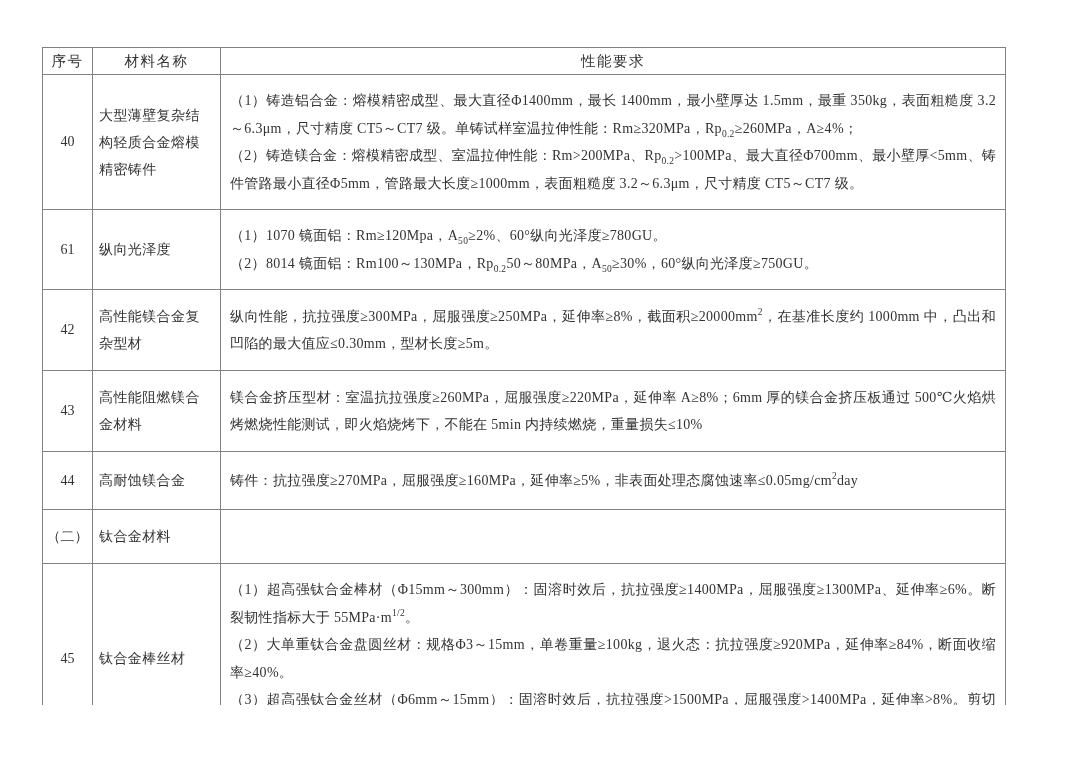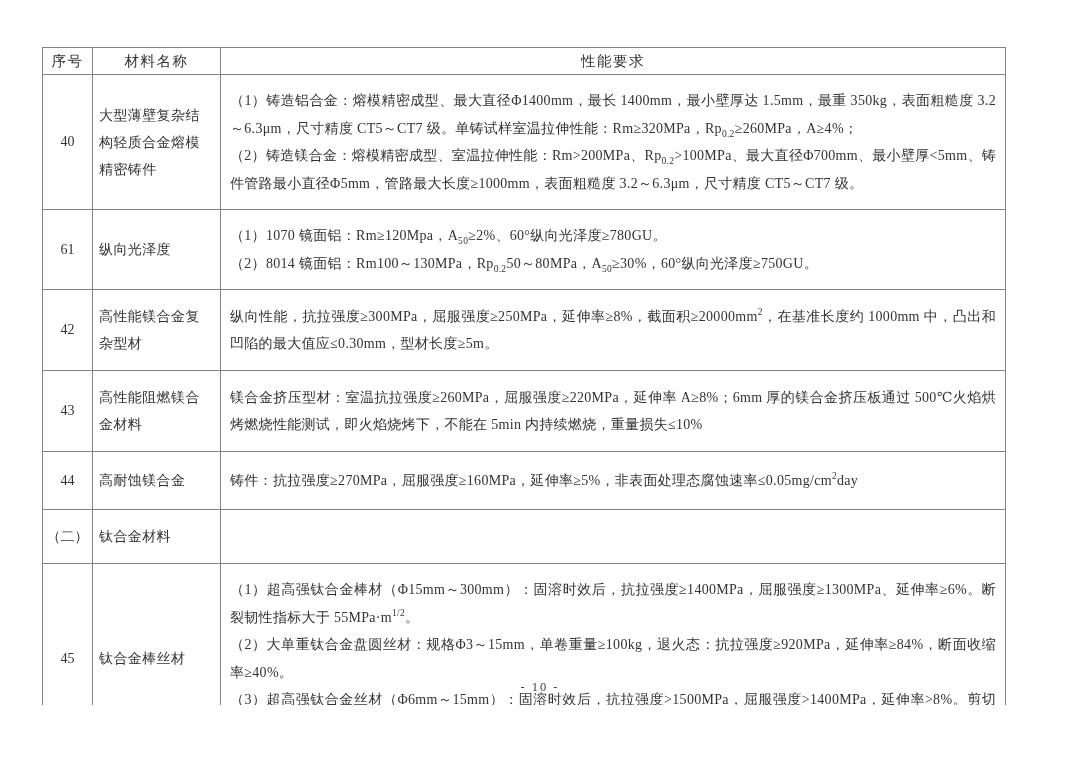--- a/index.html
+++ b/index.html
@@ -134,15 +134,14 @@
       <td class="name">钛合金棒丝材</td>
       <td class="req">
         <p>（1）超高强钛合金棒材（Φ15mm～300mm）：固溶时效后，抗拉强度≥1400MPa，屈服强度≥1300MPa、延伸率≥6%。断裂韧性指标大于 55MPa·m<sup>1/2</sup>。</p>
         <p>（2）大单重钛合金盘圆丝材：规格Φ3～15mm，单卷重量≥100kg，退火态：抗拉强度≥920MPa，延伸率≥84%，断面收缩率≥40%。</p>
         <p>（3）超高强钛合金丝材（Φ6mm～15mm）：固溶时效后，抗拉强度&gt;1500MPa，屈服强度&gt;1400MPa，延伸率&gt;8%。剪切强度≥800MPa；断裂韧性≥45MPa·m<sup>1/2</sup>。</p>
       </td>
     </tr>
   </tbody>
     </table>
 
-  <div class="footer">- 10 -</div>
 
 </div>
 
 </body></html>

